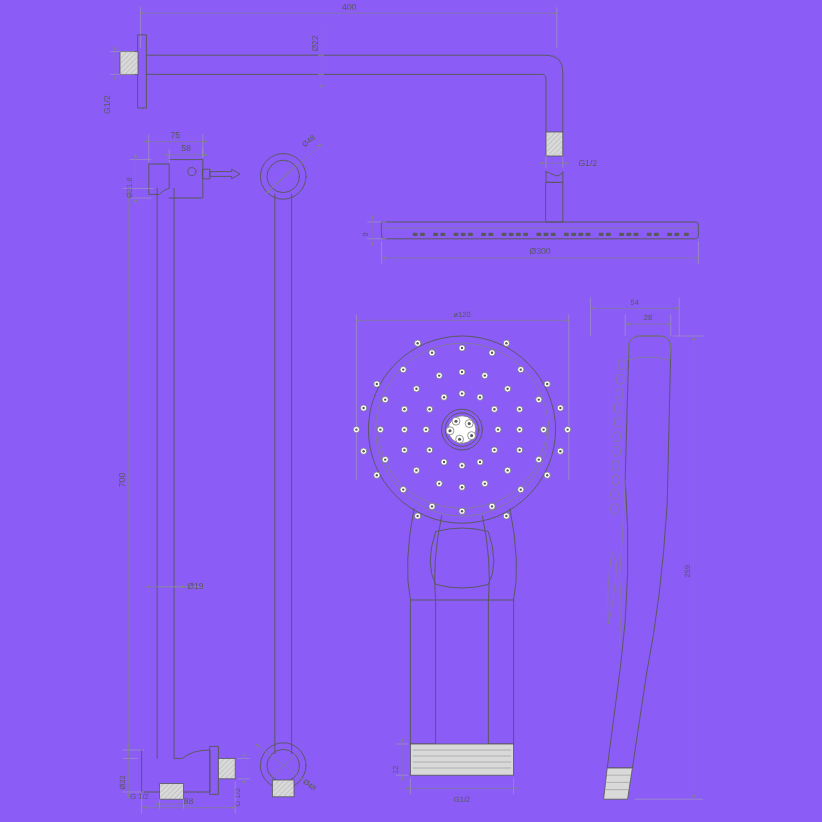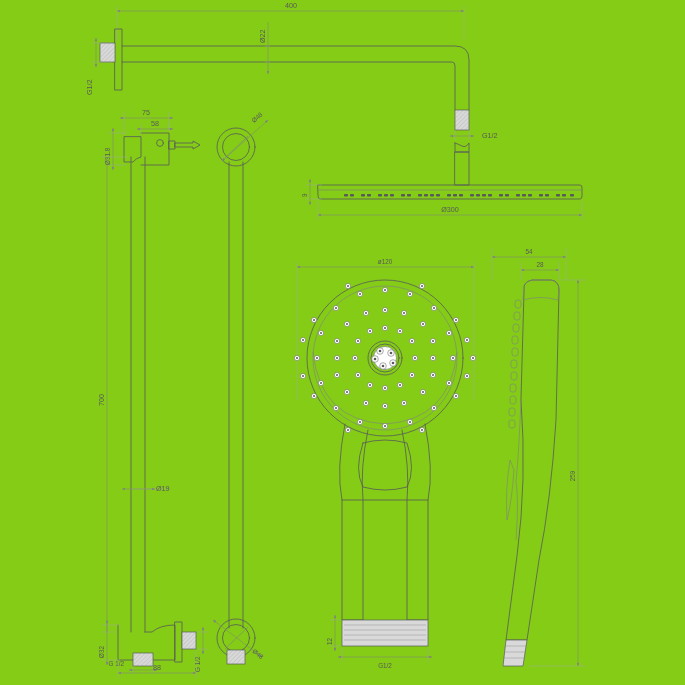--- a/index.html
+++ b/index.html
@@ -7,21 +7,21 @@
     padding: 0;
     background: #ffffff;
   }
   body {
     font-family: "Liberation Sans", sans-serif;
   }
   #sheet {
     position: relative;
     width: 685px;
     height: 685px;
-    background: #84cc16;
+    background: #8b5cf6;
     overflow: hidden;
   }
   #sheet svg {
     display: block;
     width: 685px;
     height: 685px;
   }
   .part      { fill: none; stroke: #58595b; stroke-width: 0.8; stroke-linejoin: round; stroke-linecap: round; }
   .part-thin { fill: none; stroke: #808285; stroke-width: 0.6; }
   .hatch     { fill: #d9d9d9; stroke: #58595b; stroke-width: 0.7; }

